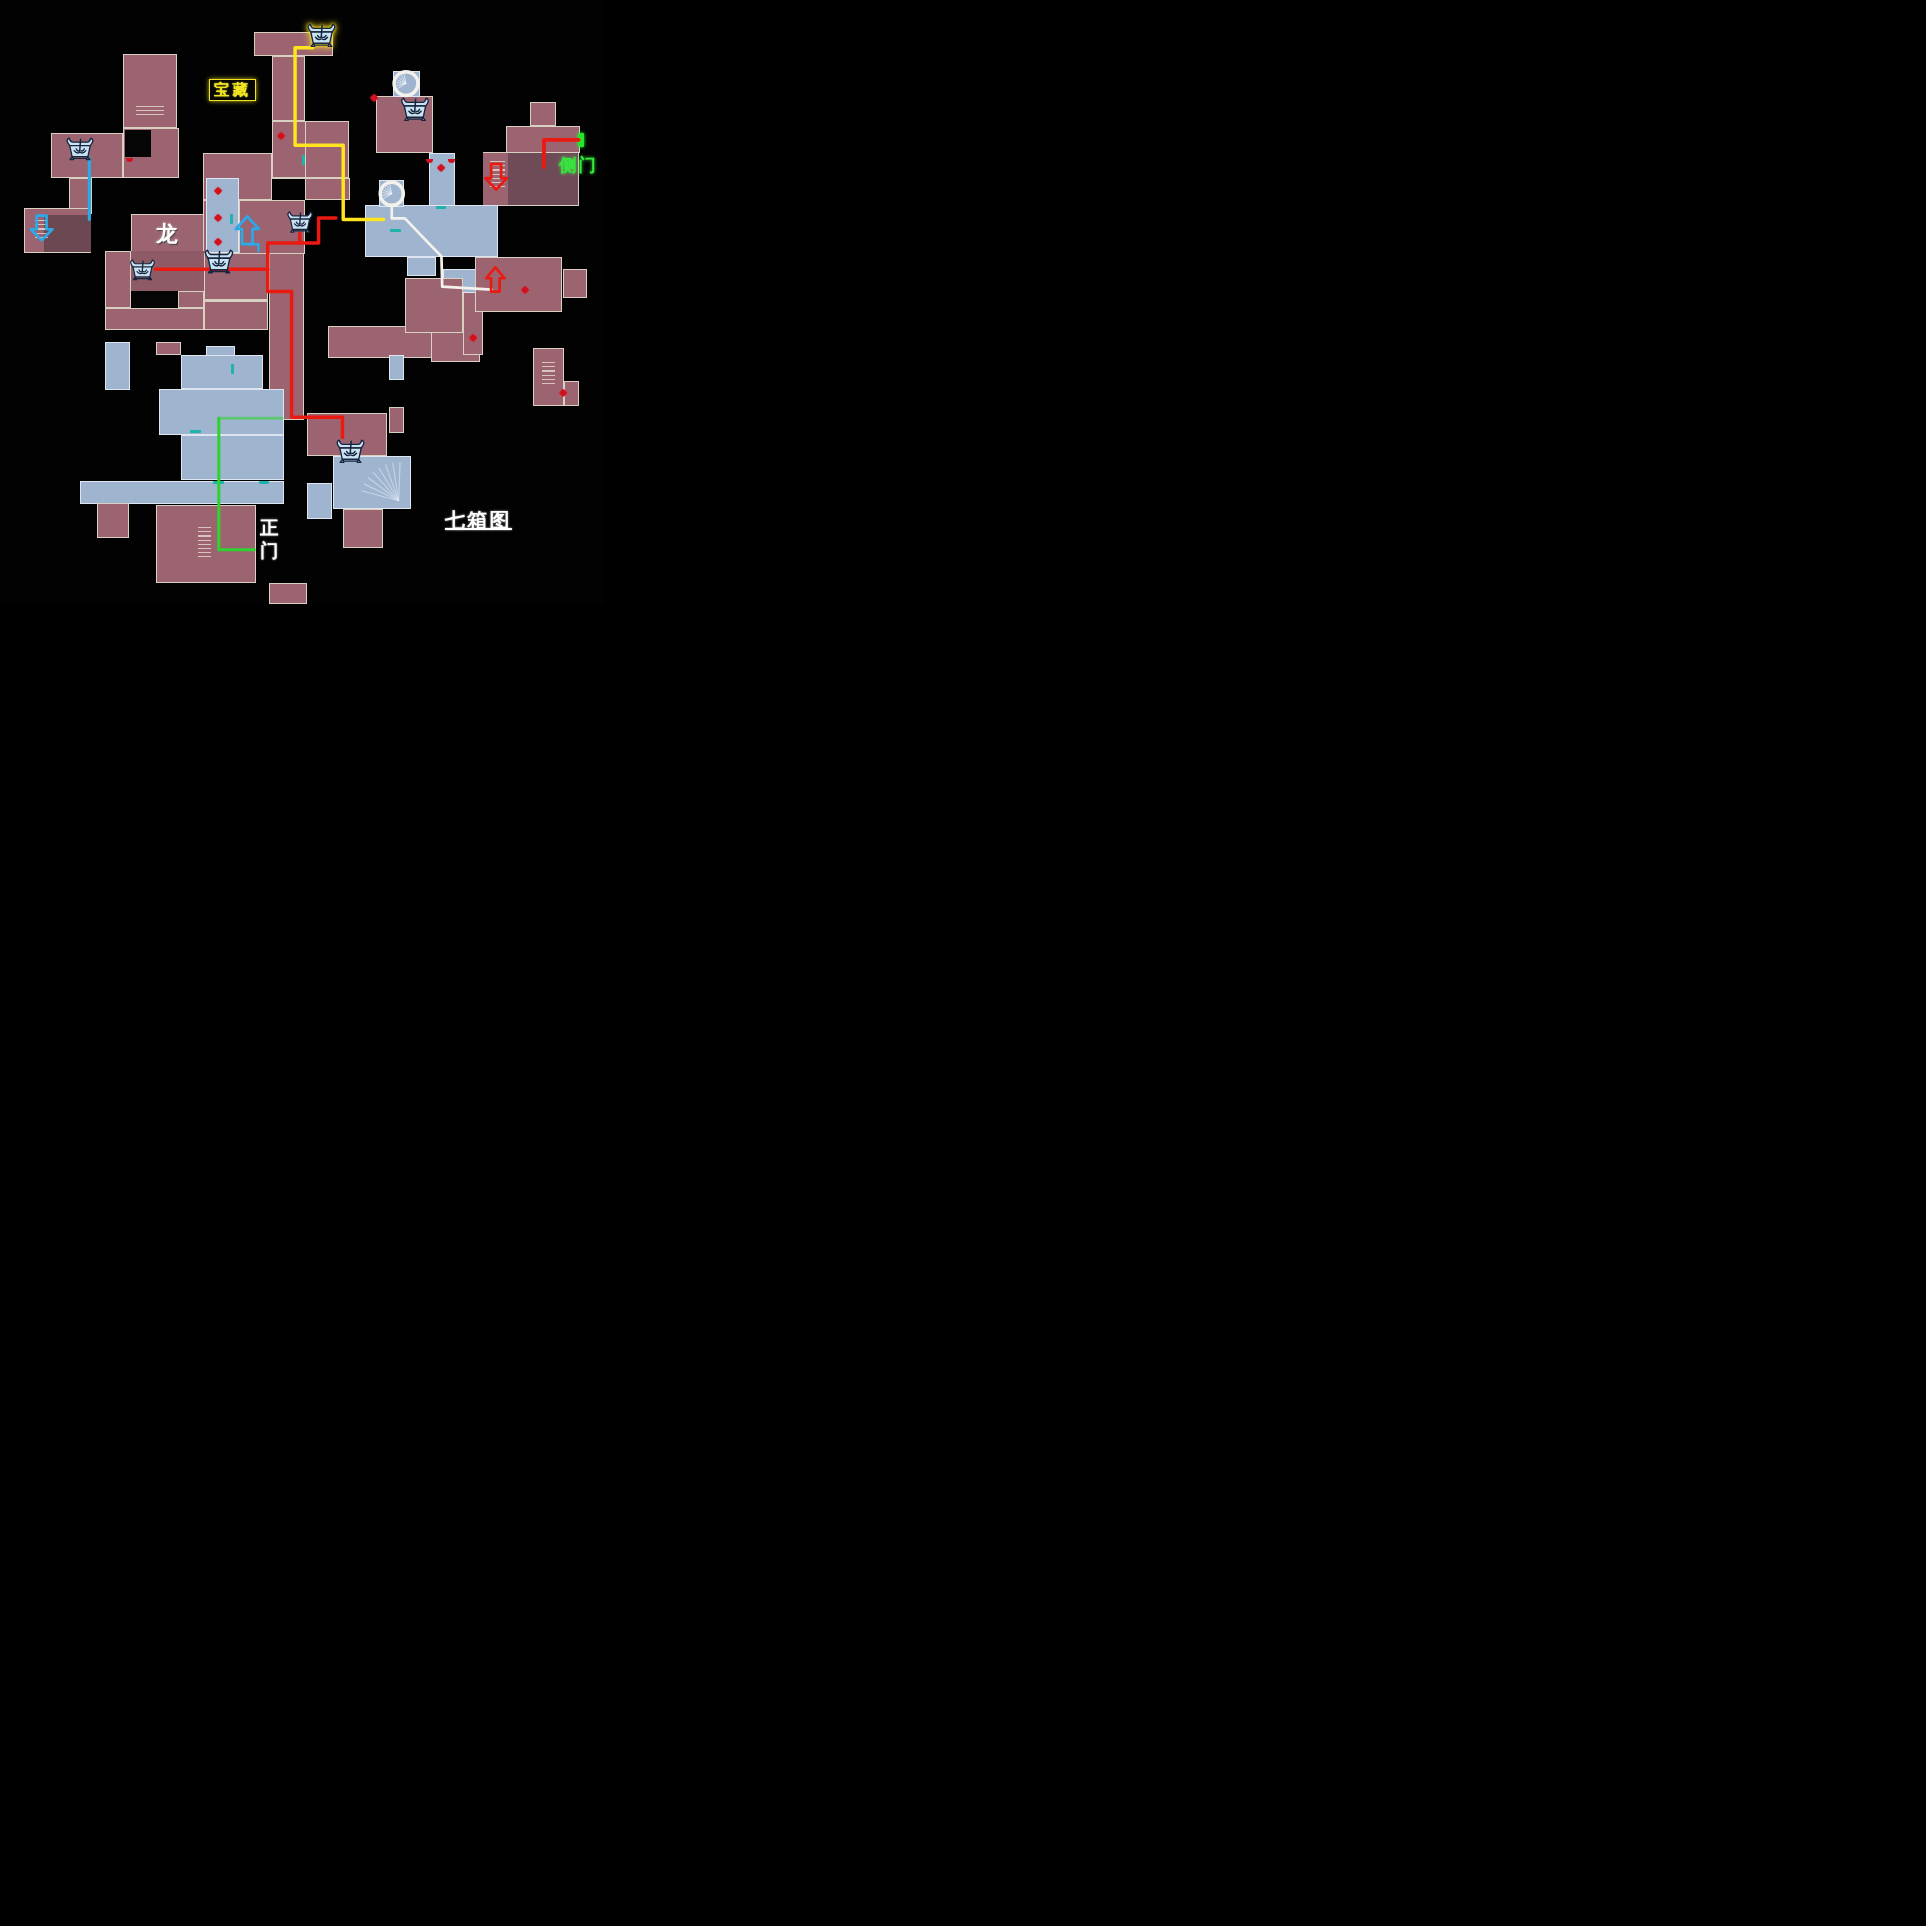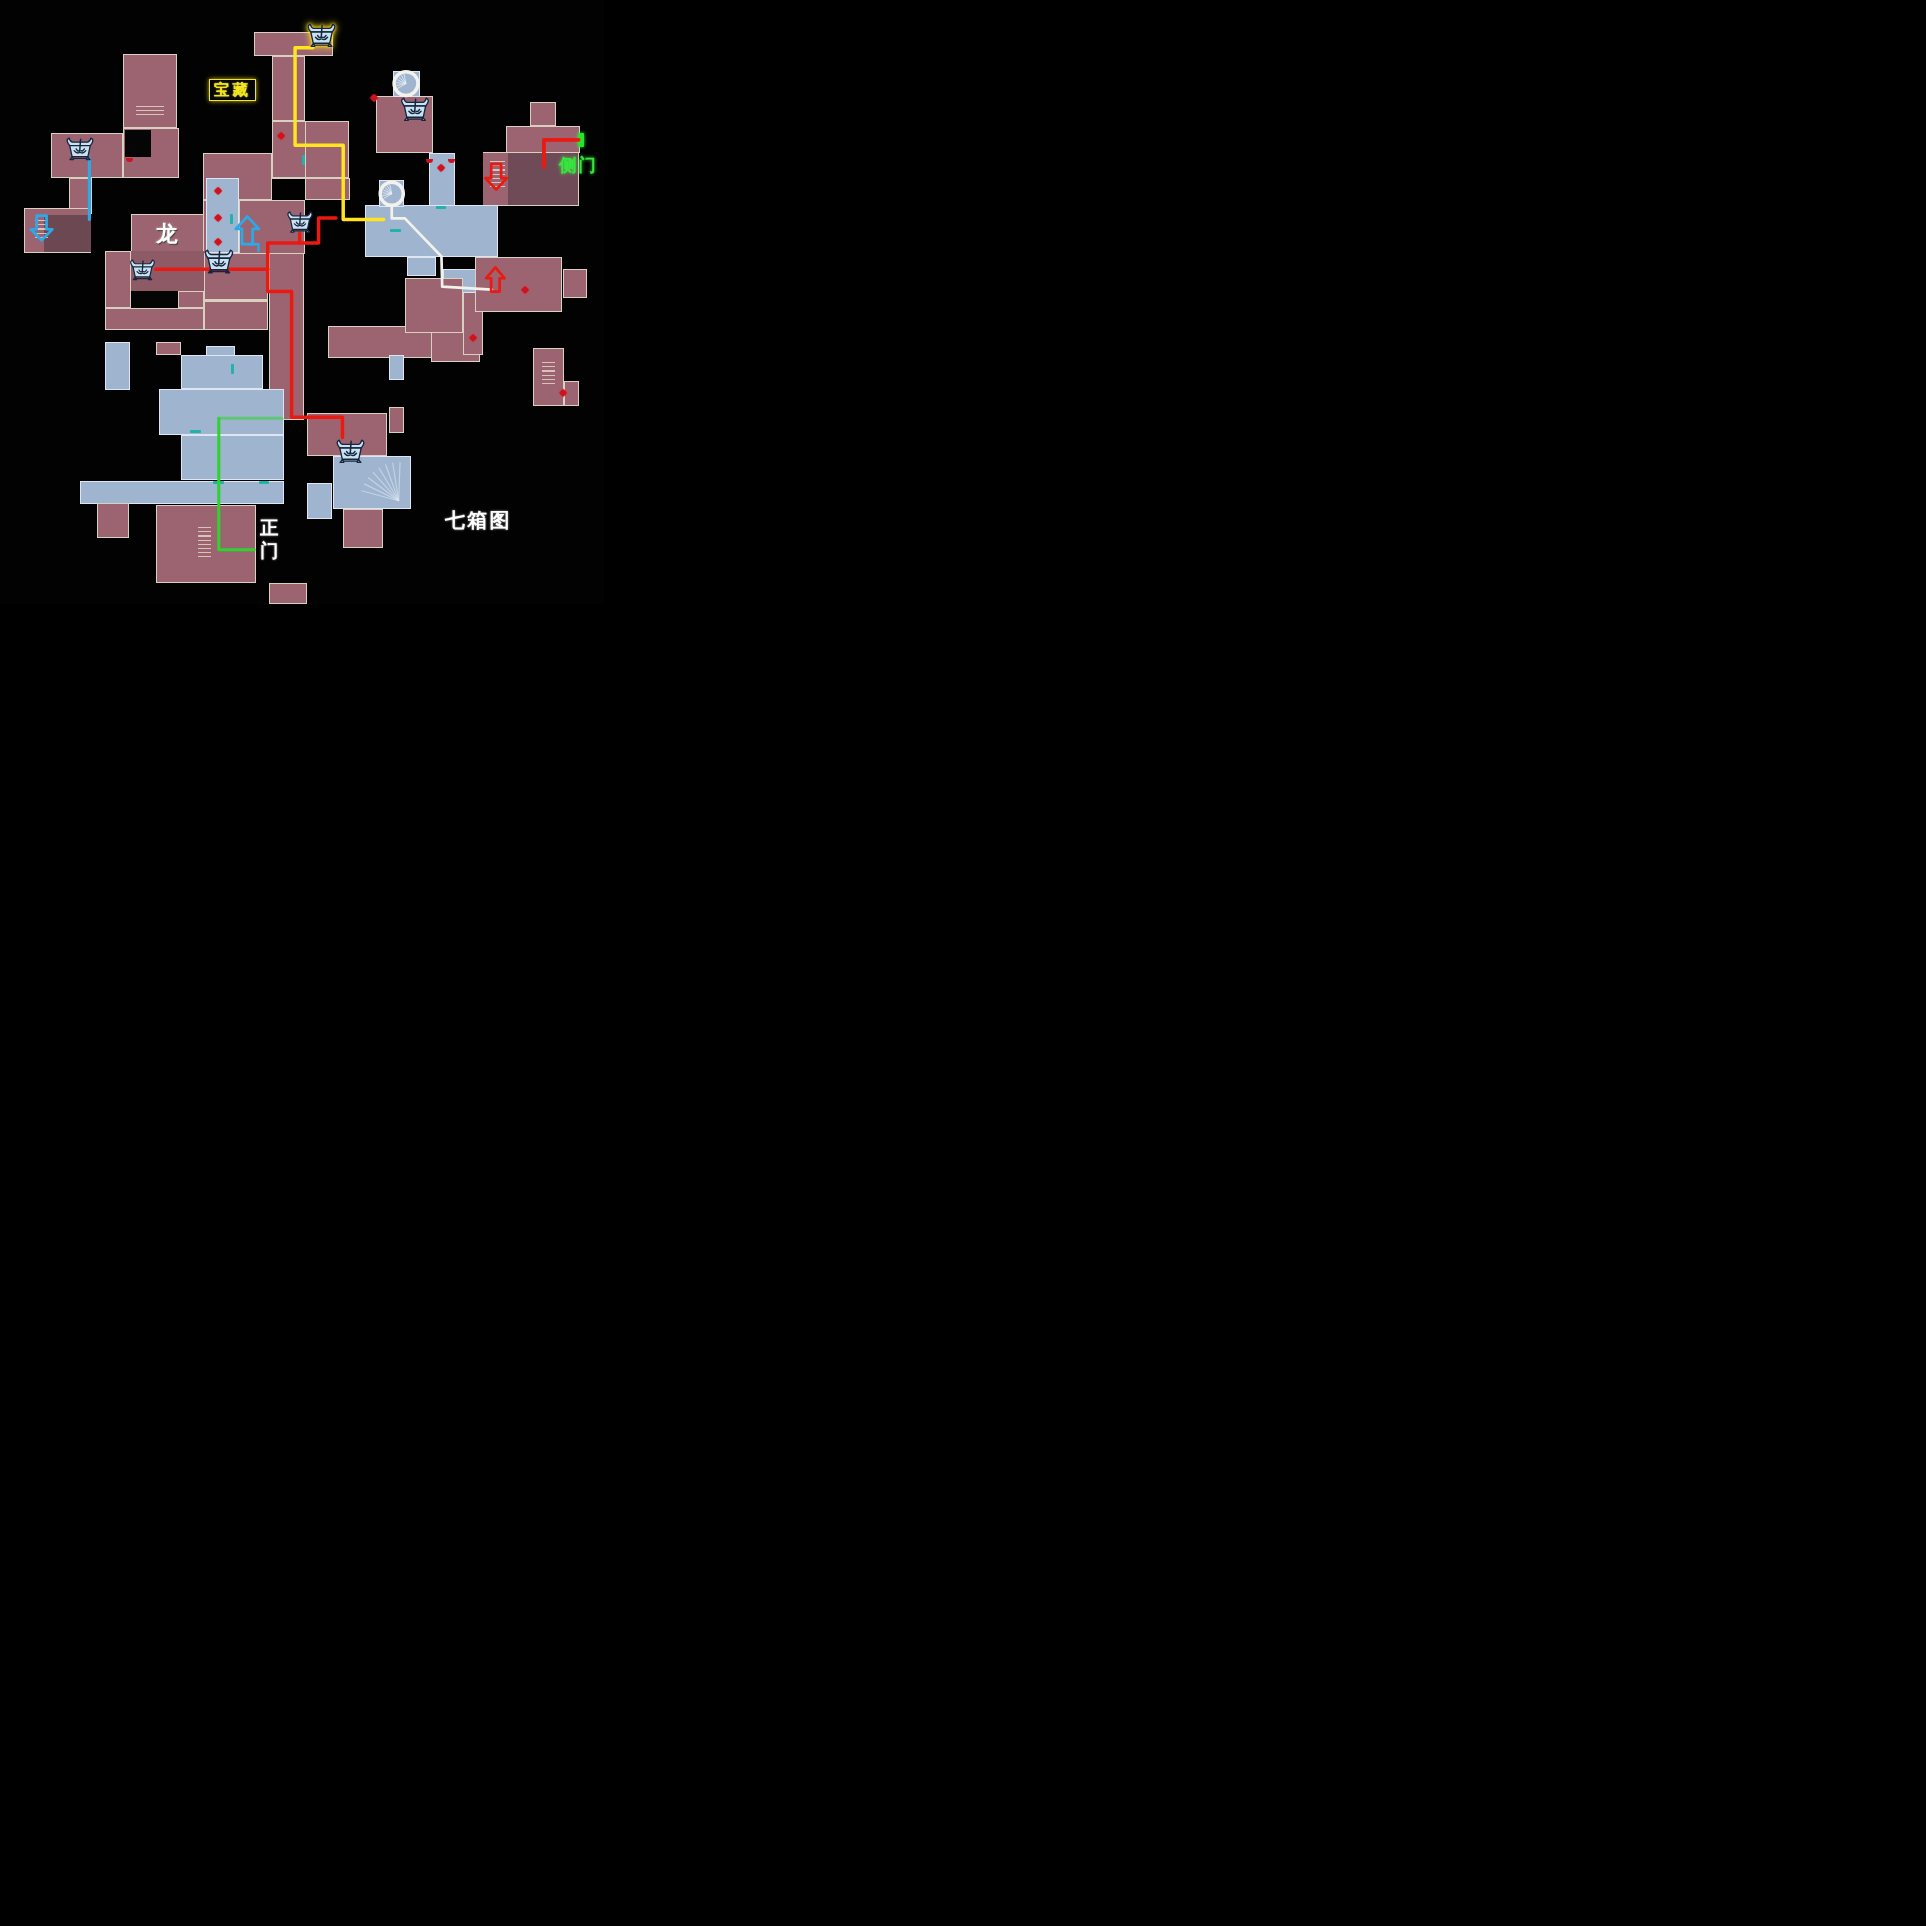--- a/index.html
+++ b/index.html
@@ -93,21 +93,21 @@
         <polygon points="1288,492 1260,462.3 1275.12,462.3 1275.12,426 1300.88,426 1300.88,462.3 1316,462.3" fill="none" stroke="#ea1a12" stroke-width="7" stroke-linejoin="round"></polygon>
         <polygon points="1286,694 1310,722.35 1297.04,722.35 1297.04,757 1274.96,757 1274.96,722.35 1262,722.35" fill="none" stroke="#ea1a12" stroke-width="7" stroke-linejoin="round"></polygon>
       </g>
   </svg>
 
   <div class="lbl treasure" style="left: 209px; top: 79px;">宝藏</div>
   <div class="lbl sidedoor" style="left: 559px; top: 156px;">侧门</div>
   <div class="lbl white dragon" style="left: 156px; top: 222px;">龙</div>
   <div class="lbl white maingate" style="left: 260px; top: 516px;">正
 门</div>
-  <div class="lbl white title" style="left: 445px; top: 509px;">七箱图</div>
+  <div class="lbl white title" style="left: 445px; top: 509px; text-decoration: underline;">七箱图</div>
 <div class="room red" style="left: 123px; top: 54px; width: 54px; height: 74px;"></div>
     <div class="room red" style="left: 123px; top: 128px; width: 56px; height: 50px;"></div>
     <div class="room red" style="left: 51px; top: 133px; width: 72px; height: 45px;"></div>
     <div class="room red" style="left: 69px; top: 178px; width: 23px; height: 36px;"></div>
     <div class="room red" style="left: 24px; top: 208px; width: 67px; height: 45px;"></div>
     <div class="room red" style="left: 254px; top: 32px; width: 79px; height: 23.5px;"></div>
     <div class="room red" style="left: 272px; top: 56px; width: 33px; height: 65px;"></div>
     <div class="room red" style="left: 272px; top: 121px; width: 77px; height: 58px;"></div>
     <div class="room red" style="left: 203px; top: 153px; width: 69px; height: 47px;"></div>
     <div class="room red" style="left: 203px; top: 200px; width: 25px; height: 54px;"></div>

